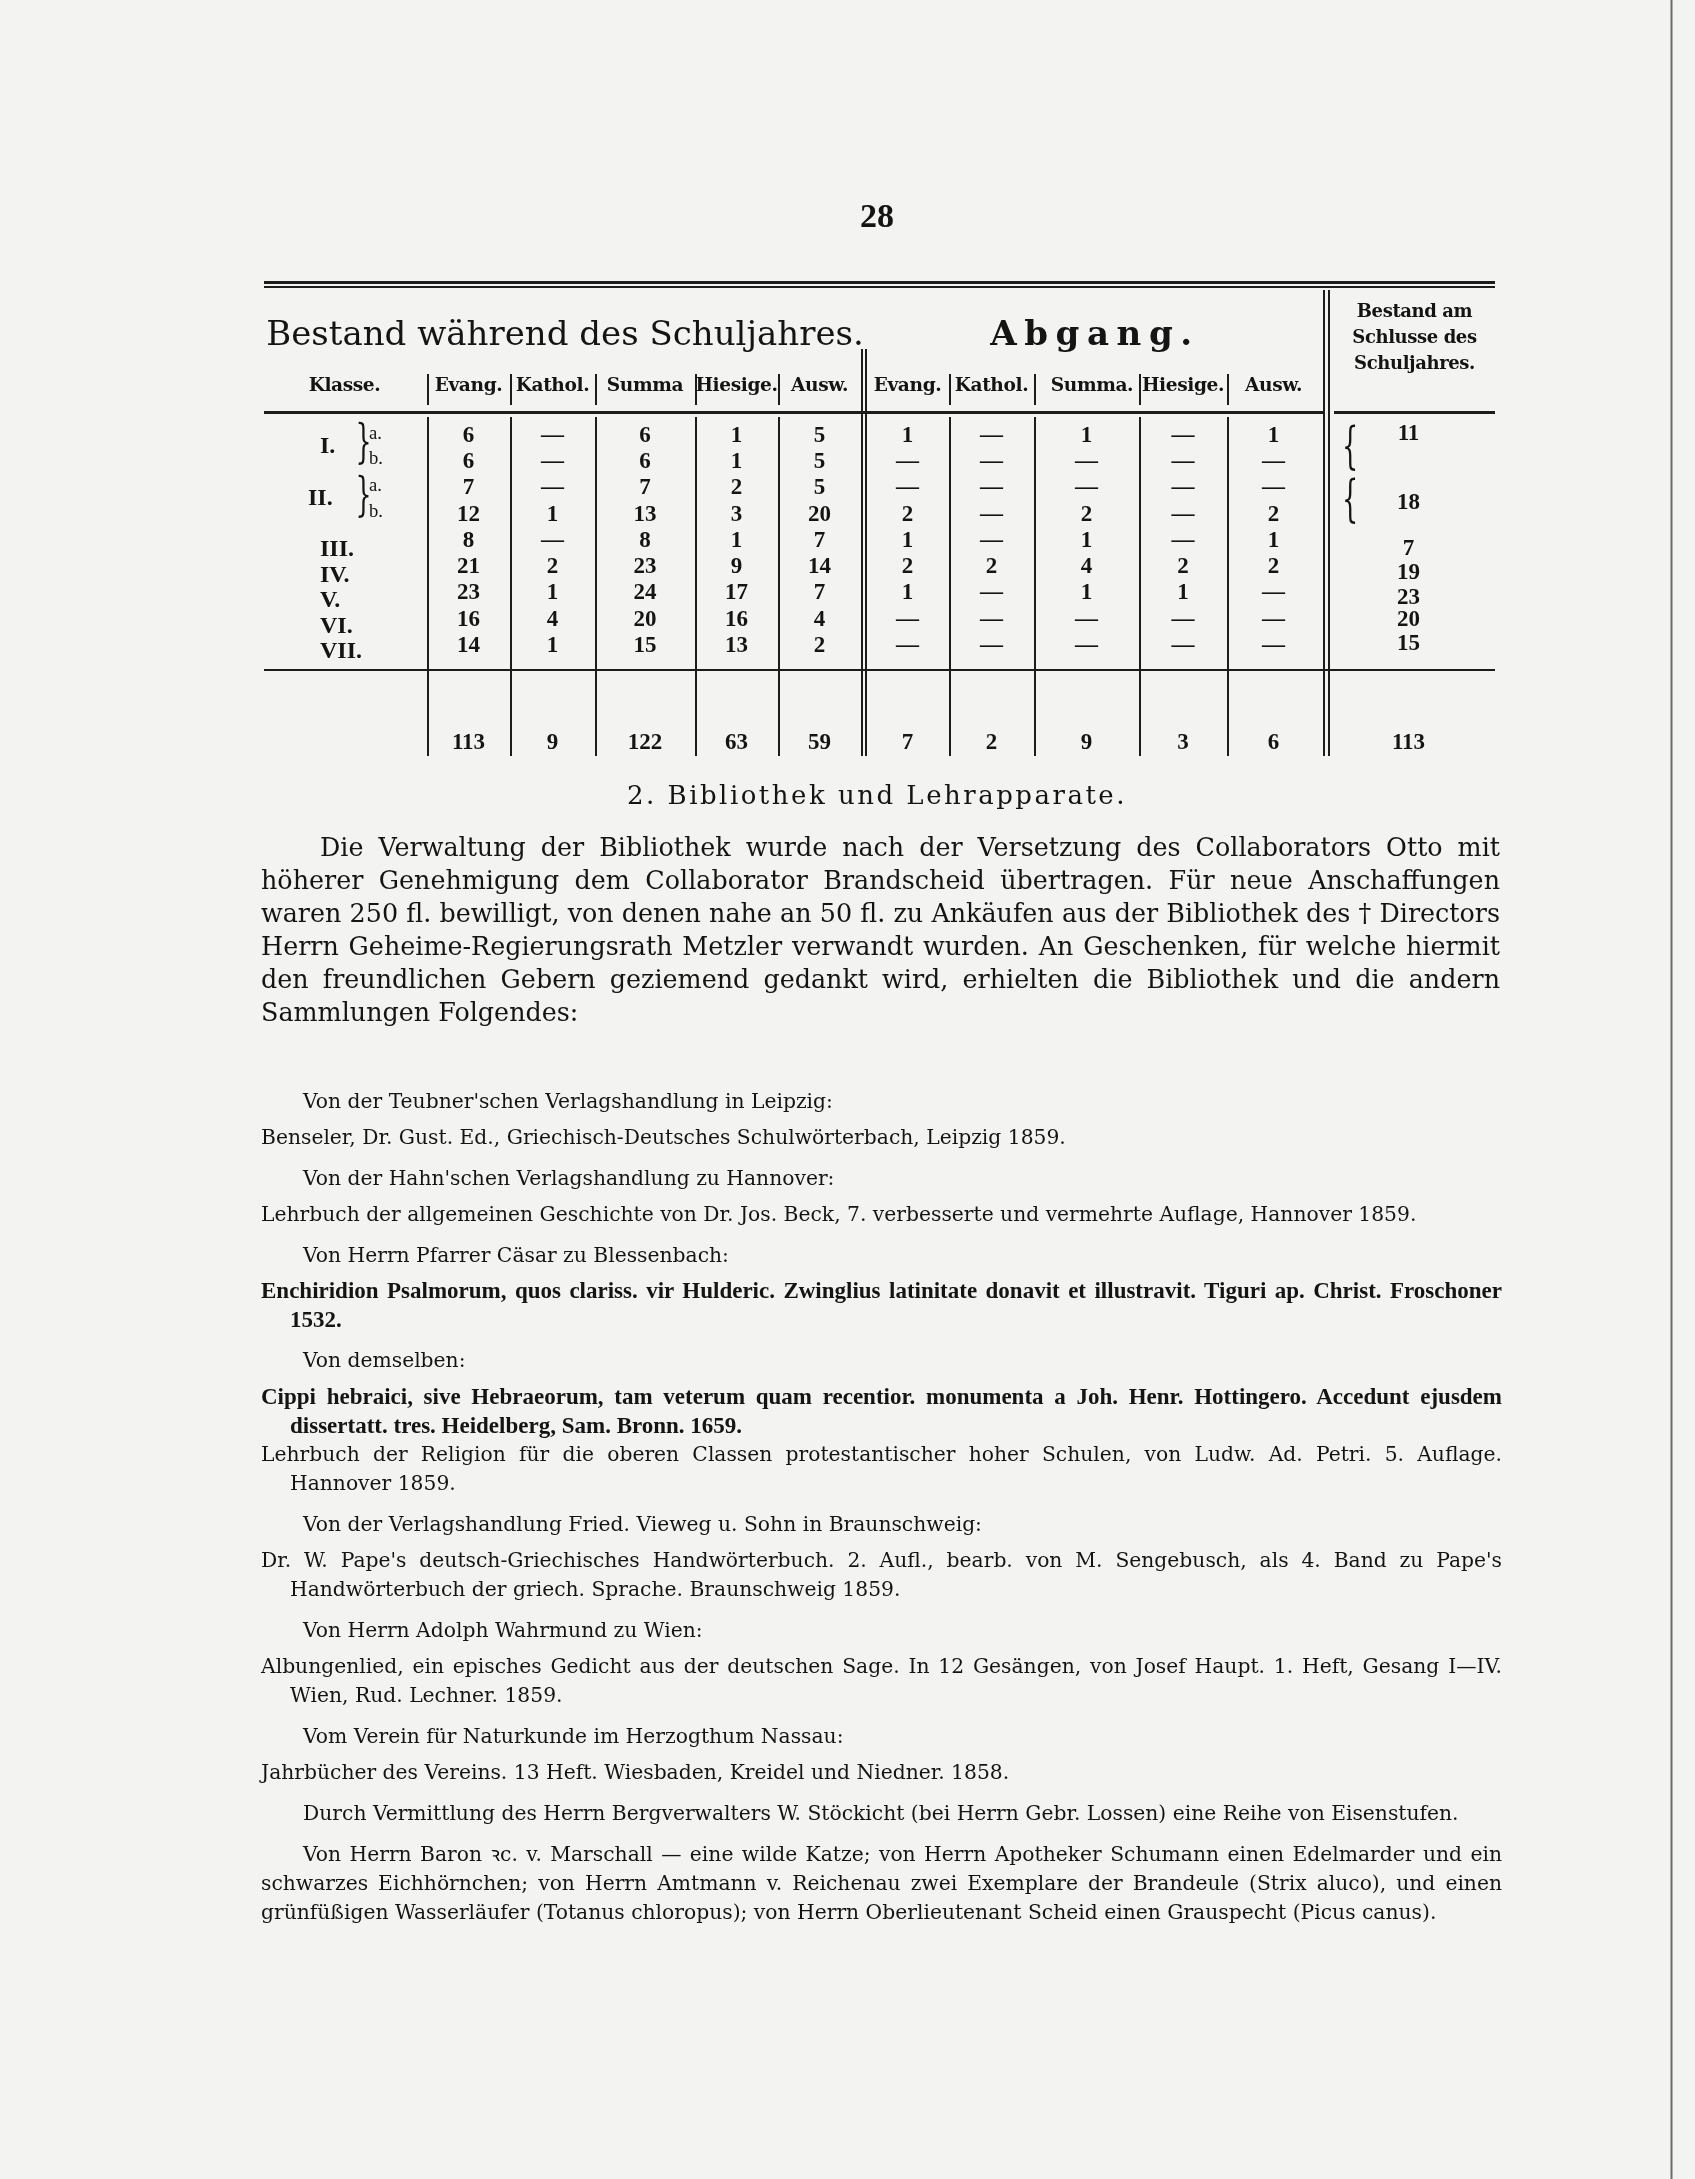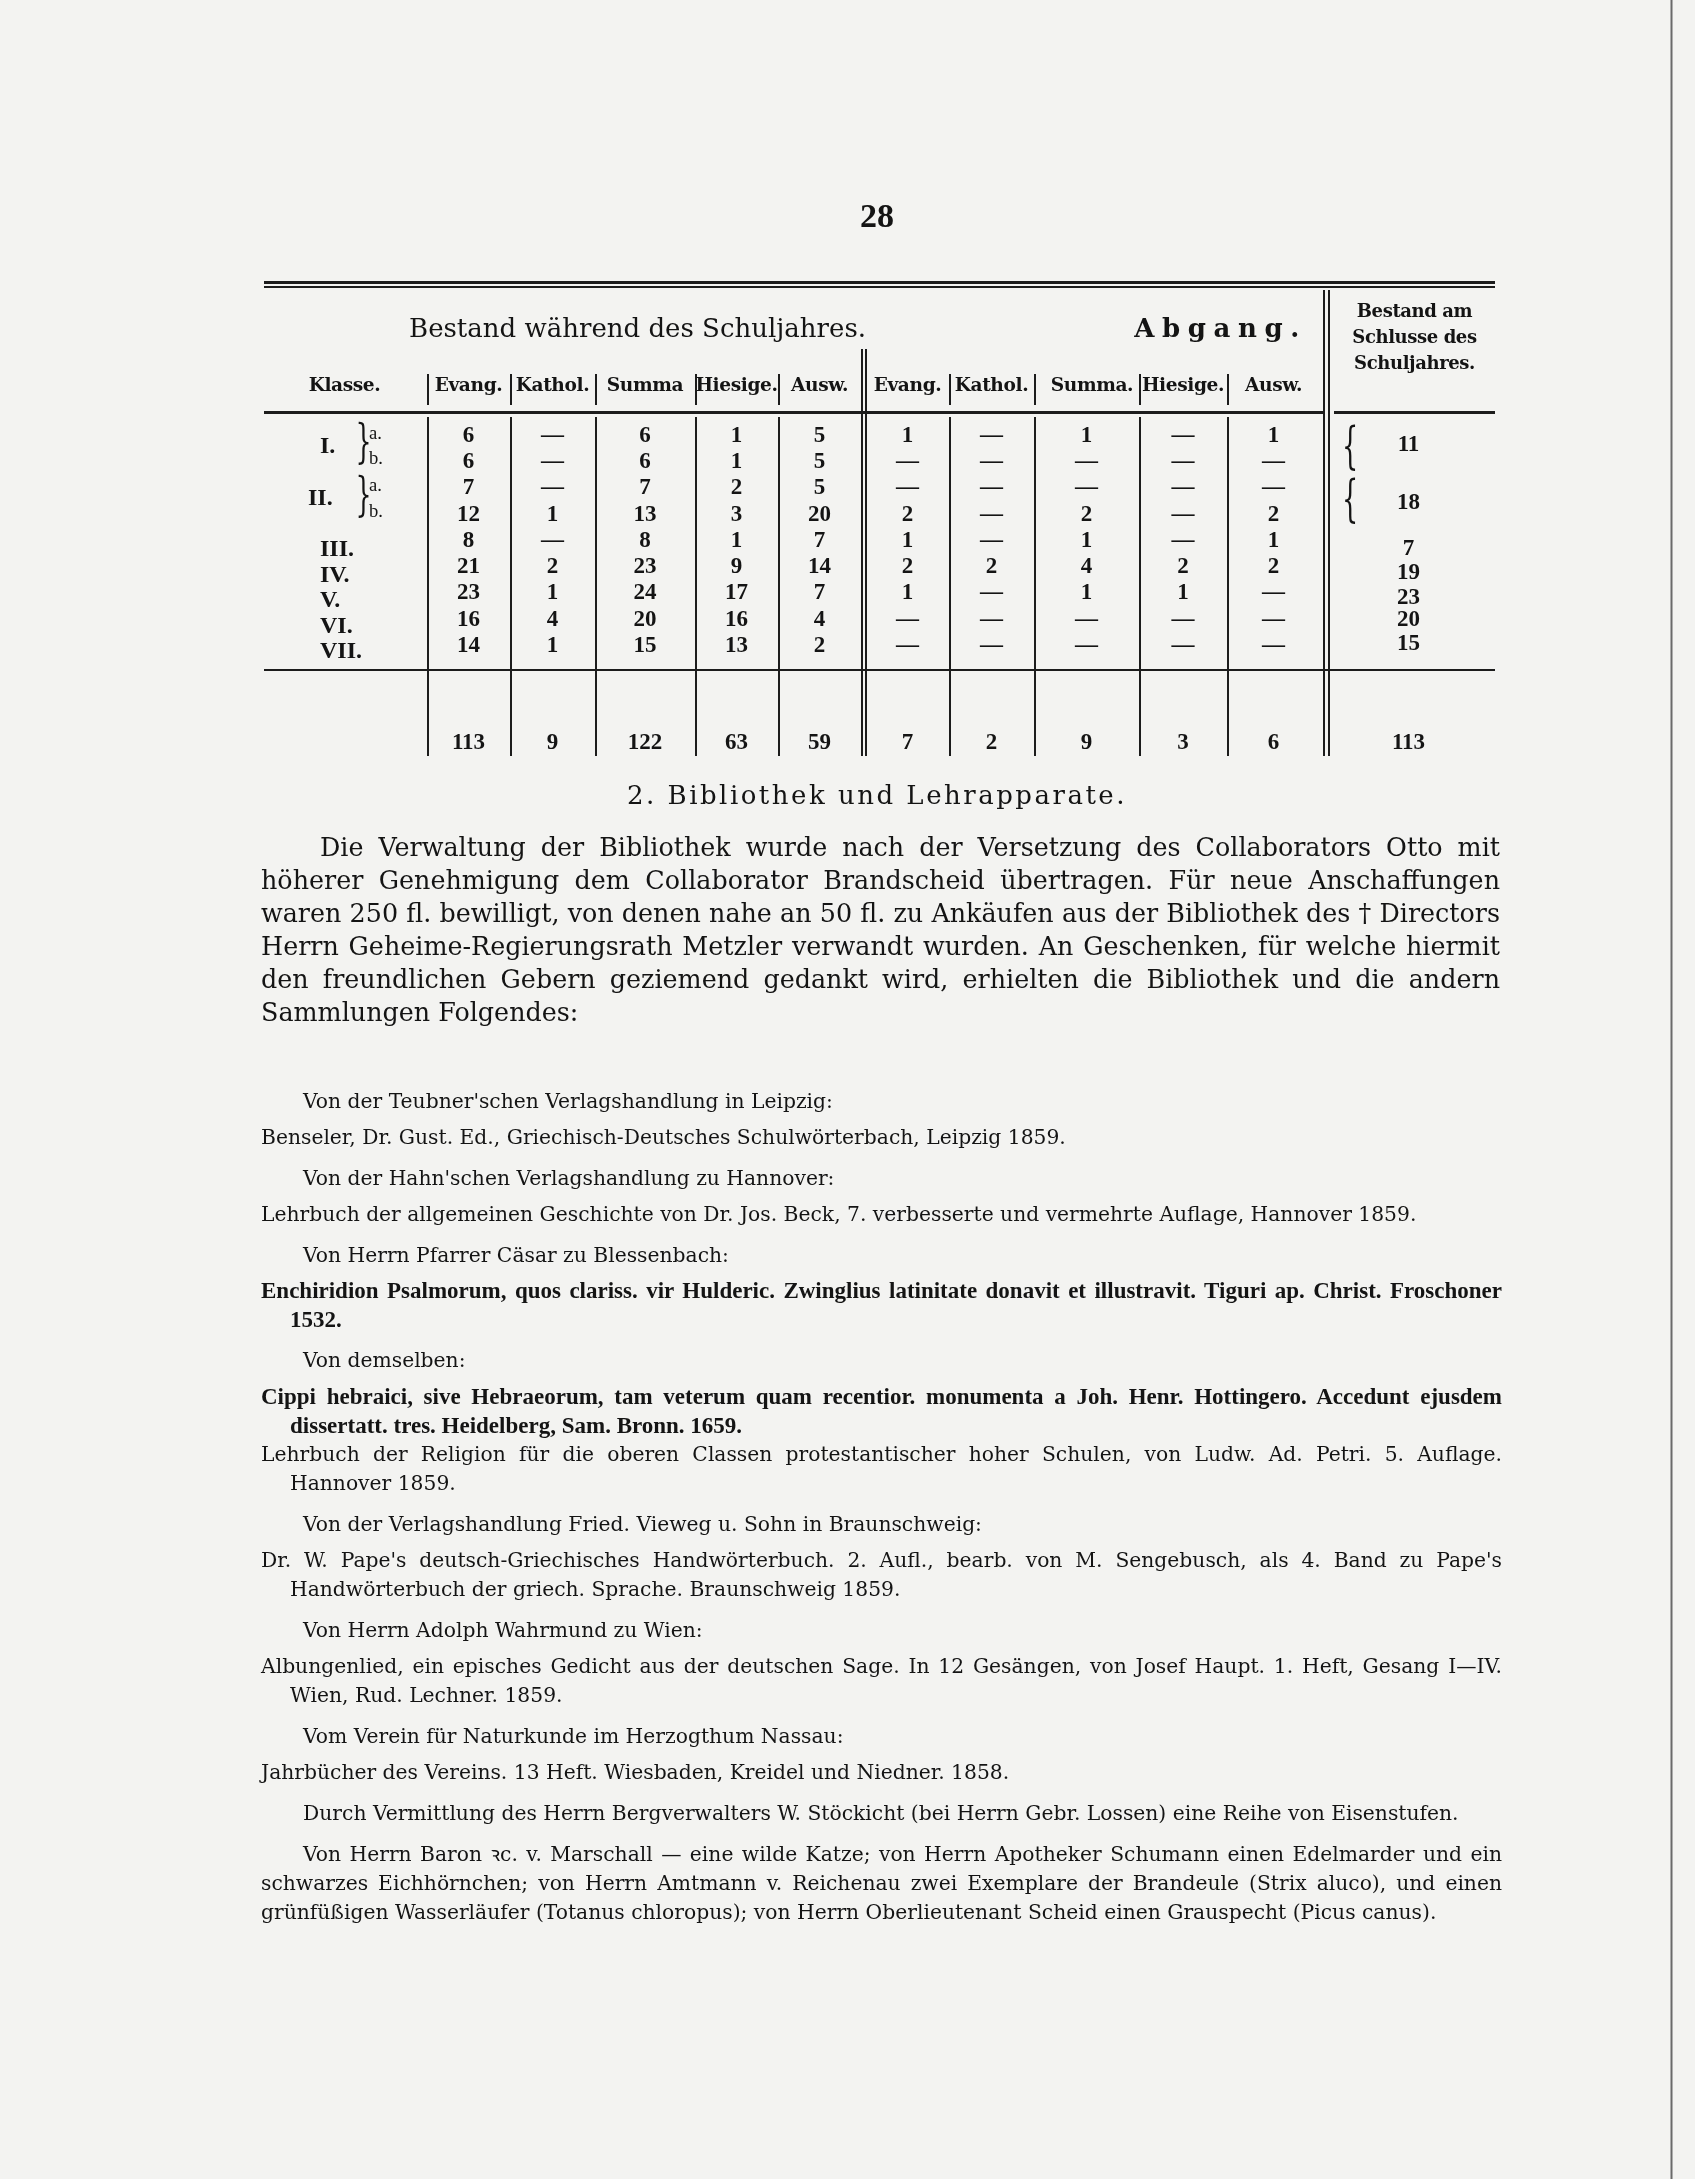--- a/index.html
+++ b/index.html
@@ -29,22 +29,22 @@
     position: absolute; text-align: center;
     font-family: "Liberation Serif", serif; font-size: 23px; font-weight: bold;
     line-height: 25.4px;
   }
   .hdr {
     position: absolute; text-align: center;
     font-family: "DejaVu Serif", serif; font-size: 18.6px; font-weight: bold;
     white-space: nowrap; letter-spacing: -0.4px;
   }
   .group-title {
-    position: absolute; text-align: right; white-space: nowrap;
-    font-family: "DejaVu Serif", serif; font-size: 26px;
+    position: absolute; text-align: center; white-space: nowrap;
+    font-family: "DejaVu Serif", serif; font-size: 34px;
   }
   .spaced { letter-spacing: 7.6px; font-weight: bold; }
   .row-label {
     position: absolute; font-family: "Liberation Serif", serif; font-size: 24px; font-weight: bold;
   }
   .sub-label { position: absolute; font-family: "Liberation Serif", serif; font-size: 18.6px; }
   .brace { position: absolute; font-family: "DejaVu Serif", serif; font-size: 46px; line-height: 46px; transform: scaleX(0.55); }
   .brace-r { position: absolute; font-family: "DejaVu Serif", serif; font-size: 51px; line-height: 51px; transform: scaleX(0.5); }
   
   .section-title {
@@ -228,21 +228,21 @@
       <div class="cell" style="left: 431px; top: 351px; width: 83px;">13</div>
       <div class="cell" style="left: 514px; top: 351px; width: 83px;">2</div>
       <div class="cell" style="left: 602px; top: 351px; width: 83px;">—</div>
       <div class="cell" style="left: 685px; top: 351px; width: 85px;">—</div>
       <div class="cell" style="left: 770px; top: 351px; width: 105px;">—</div>
       <div class="cell" style="left: 875px; top: 351px; width: 88px;">—</div>
       <div class="cell" style="left: 963px; top: 351px; width: 93px;">—</div>
     </div>
 
   <div class="brace-r" style="left:1070px;top:139px;">{</div>
-  <div class="cell" style="left:1102px;top:150px;width:85px;text-align:center;">11</div>
+  <div class="cell" style="left:1102px;top:139px;width:85px;text-align:center;">11</div>
   <div class="brace-r" style="left:1070px;top:192px;">{</div>
   <div class="cell" style="left:1102px;top:208px;width:85px;">18</div>
   <div class="cell" style="left:1102px;top:254px;width:85px;">7</div>
   <div class="cell" style="left:1102px;top:278px;width:85px;">19</div>
   <div class="cell" style="left:1102px;top:303px;width:85px;">23</div>
   <div class="cell" style="left:1102px;top:325px;width:85px;">20</div>
   <div class="cell" style="left:1102px;top:349px;width:85px;">15</div>
 
   <div class="rule" style="left:0;top:388px;width:1231px;height:1.7px;"></div>
 

